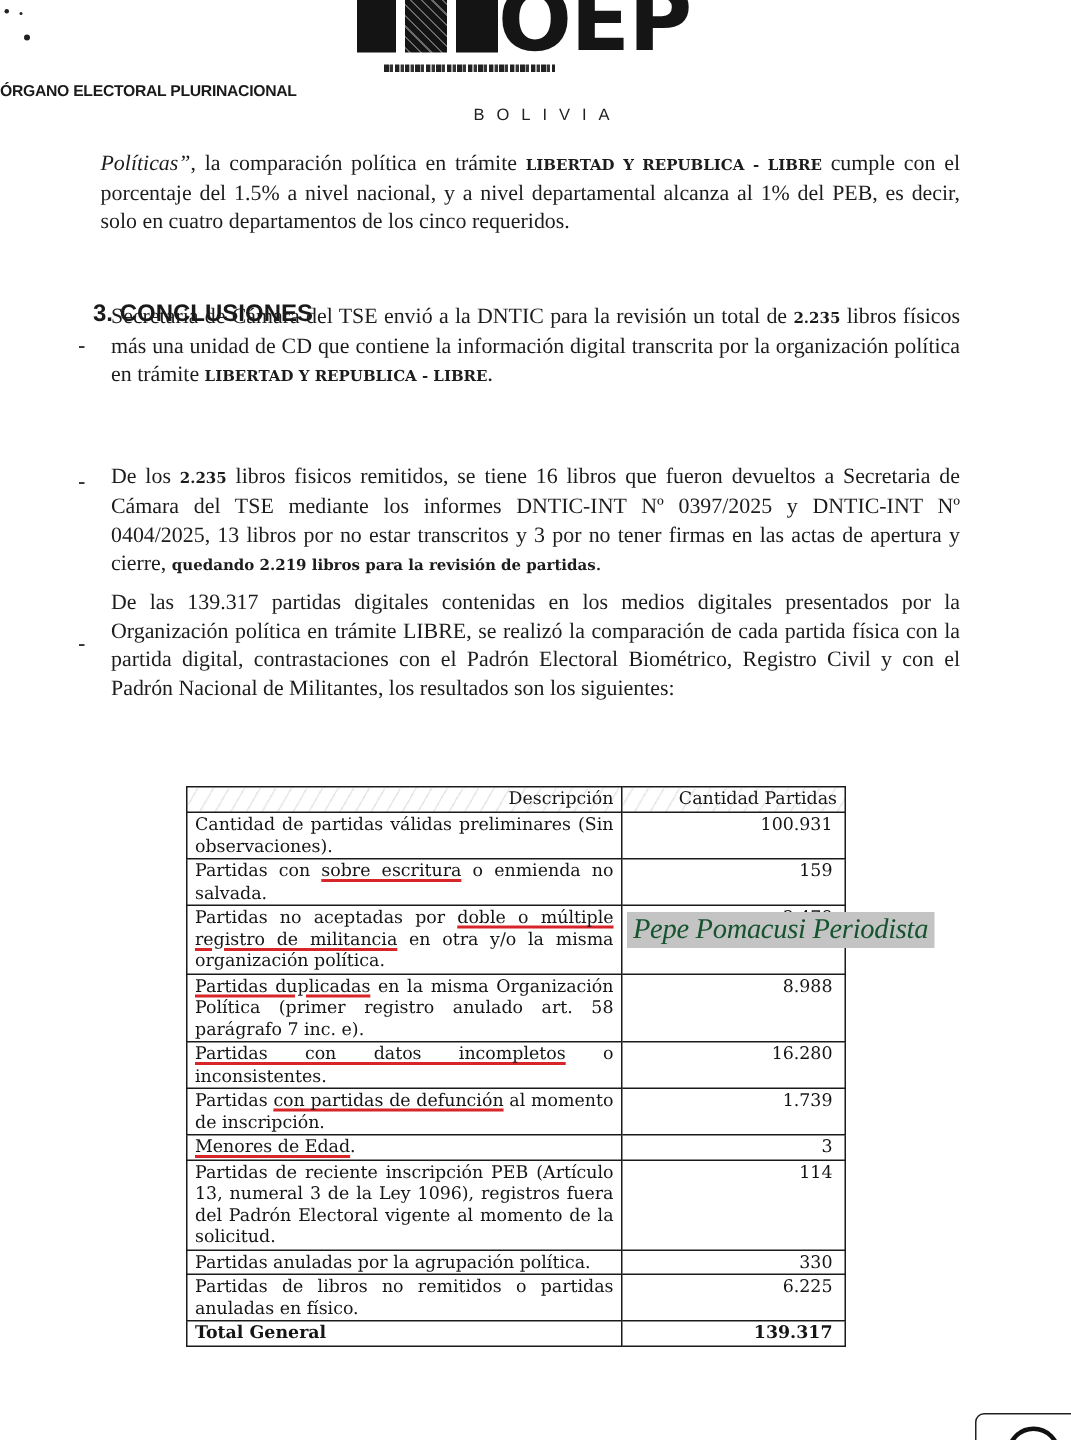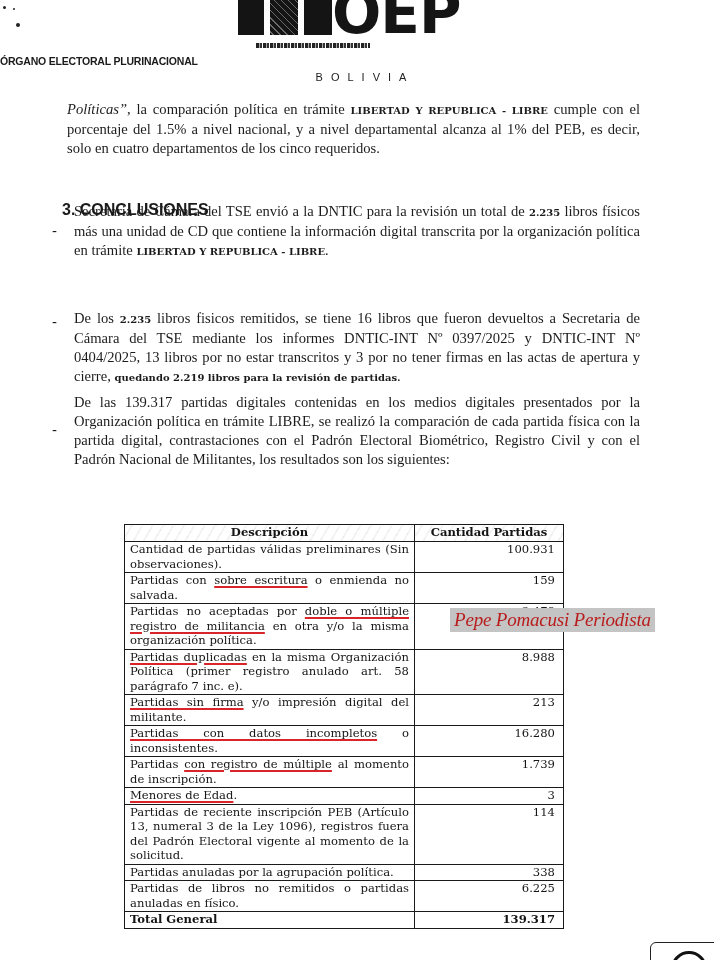--- a/index.html
+++ b/index.html
@@ -39,31 +39,31 @@
     .bullet { position: absolute; left: 52px; font-size: 15px; font-family: "Liberation Sans", sans-serif; }
     .b-1 { top: 222px; } .b-2 { top: 313px; } .b-3 { top: 421px; }
     .p-1 { left: 74px; top: 202px; width: 566px; }
     .p-2 { left: 74px; top: 309px; width: 566px; }
     .p-3 { left: 74px; top: 393px; width: 566px; }
 
     
     .tbl { position: absolute; left: 124px; top: 524px; width: 440px; border-collapse: collapse;
       font-family: "DejaVu Serif", serif; font-size: 11.6px; line-height: 14.5px; color: #151515; }
     .tbl td, .tbl th { border: 1.5px solid #1a1a1a; padding: 0 5px 1px 5px; vertical-align: top; }
-    .tbl th { font-weight: bold; text-align: center; height: 15px;
+    .tbl th { font-weight: normal; text-align: right; height: 15px;
       background: repeating-linear-gradient(120deg,#fff 0 5px,#e6e6e6 5px 6px,#fff 6px 9px); }
     .tbl td.desc { width: 279px; text-align: justify; }
     .tbl td.qty { text-align: right; padding-right: 8px; }
     .tbl tr.total td { font-weight: bold; }
     .hl { text-decoration: underline; text-decoration-color: #d8252a; text-decoration-thickness: 2px;
       text-underline-offset: 2px; }
 
     .watermark { position: absolute; left: 418px; top: 608px; height: 24px; padding: 0 4px;
-      background: #c4c4c4; color: #b91c1c; font-family: "Liberation Serif", serif; font-style: italic;
-      font-size: 19px; line-height: 24px; white-space: nowrap; letter-spacing: -0.2px; margin-left: 32px; }
+      background: #c4c4c4; color: #14532d; font-family: "Liberation Serif", serif; font-style: italic;
+      font-size: 19px; line-height: 24px; white-space: nowrap; letter-spacing: -0.2px; }
 
     .stamp { position: absolute; left: 650px; top: 942px; width: 80px; height: 30px;
       border: 1.5px solid #222; border-radius: 6px; }
     .stamp::after { content: ""; position: absolute; left: 20px; top: 8px; width: 30px; height: 30px;
       border: 3px solid #111; border-radius: 50%; }
   </style>
 </head>
 <body>
 
 <div class="speck" style="left:3px;top:6px;width:3px;height:3px;"></div>
@@ -119,42 +119,38 @@
     </tr>
     <tr>
       <td class="desc"><span>Partidas no aceptadas por </span><span class="hl">doble o múltiple registro de militancia</span><span> en otra y/o la misma organización política.</span></td>
       <td class="qty">3.478</td>
     </tr>
     <tr>
       <td class="desc"><span></span><span class="hl">Partidas duplicadas</span><span> en la misma Organización Política (primer registro anulado art. 58 parágrafo 7 inc. e).</span></td>
       <td class="qty">8.988</td>
     </tr>
     <tr>
-      <td class="desc"><span></span><span class="hl">Partidas sin firma</span><span> y/o impresión digital del militante.</span></td>
-      <td class="qty">213</td>
-    </tr>
-    <tr>
       <td class="desc"><span></span><span class="hl">Partidas con datos incompletos</span><span> o inconsistentes.</span></td>
       <td class="qty">16.280</td>
     </tr>
     <tr>
-      <td class="desc"><span>Partidas </span><span class="hl">con registro de múltiple</span><span> al momento de inscripción.</span></td>
+      <td class="desc"><span>Partidas </span><span class="hl">con partidas de defunción</span><span> al momento de inscripción.</span></td>
       <td class="qty">1.739</td>
     </tr>
     <tr>
       <td class="desc"><span></span><span class="hl">Menores de Edad</span><span>.</span></td>
       <td class="qty">3</td>
     </tr>
     <tr>
       <td class="desc"><span>Partidas de reciente inscripción PEB (Artículo 13, numeral 3 de la Ley 1096), registros fuera del Padrón Electoral vigente al momento de la solicitud.</span><span class="hl"></span><span></span></td>
       <td class="qty">114</td>
     </tr>
     <tr>
       <td class="desc"><span>Partidas anuladas por la agrupación política.</span><span class="hl"></span><span></span></td>
-      <td class="qty">338</td>
+      <td class="qty">330</td>
     </tr>
     <tr>
       <td class="desc"><span>Partidas de libros no remitidos o partidas anuladas en físico.</span><span class="hl"></span><span></span></td>
       <td class="qty">6.225</td>
     </tr>
     <tr class="total">
       <td class="desc">Total General</td>
       <td class="qty">139.317</td>
     </tr>
   </tbody>

